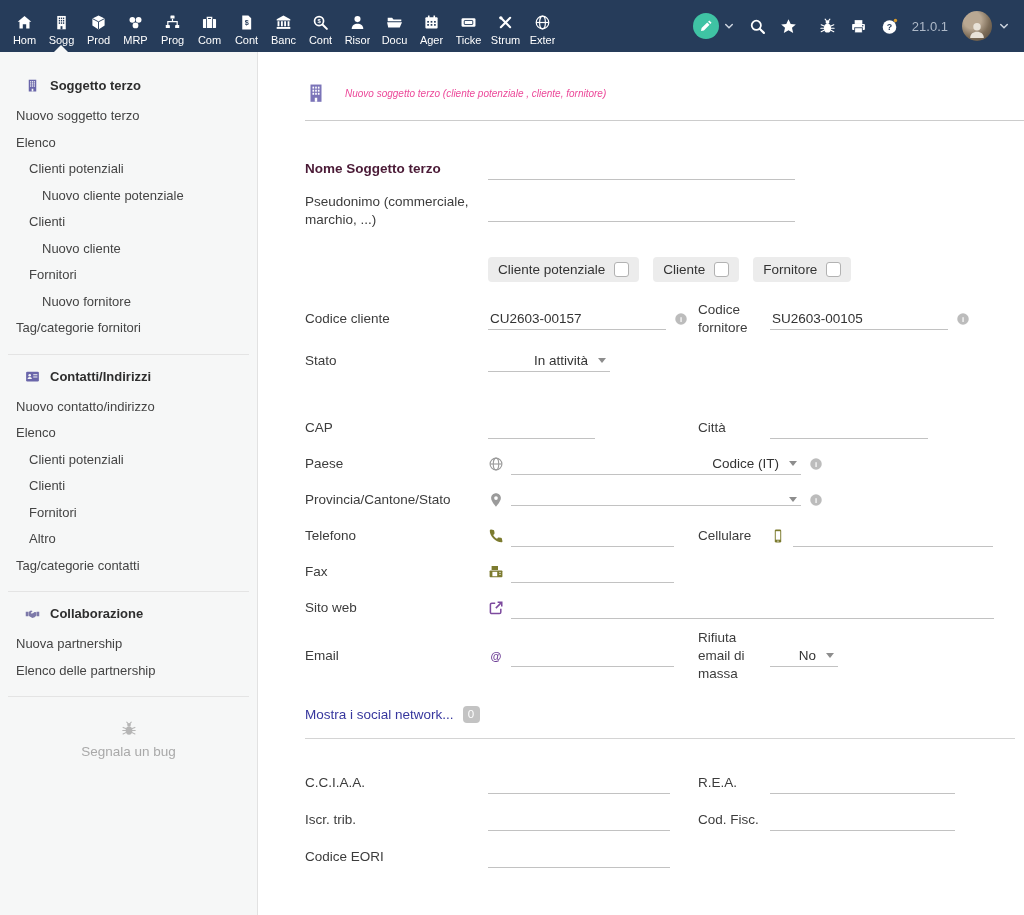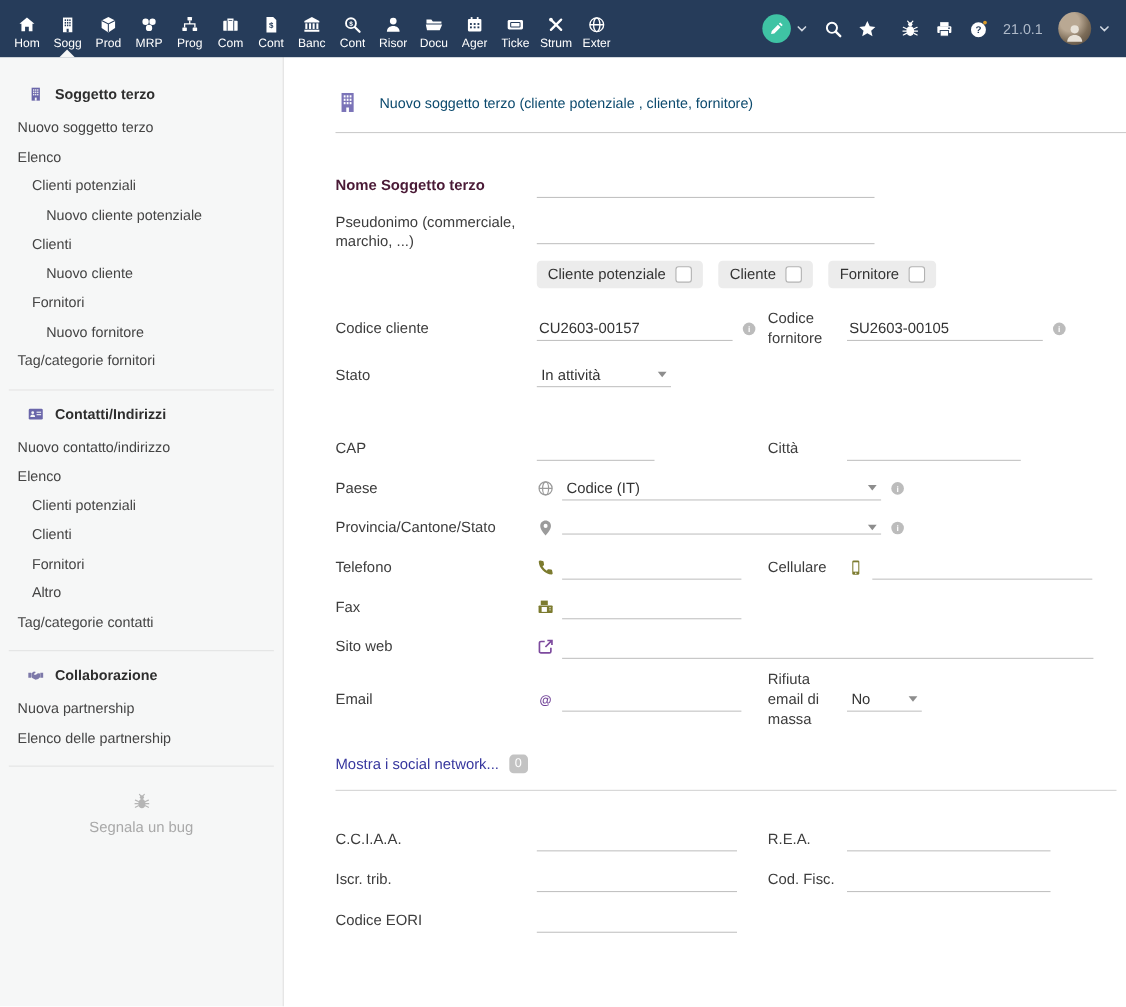--- a/index.html
+++ b/index.html
@@ -35,49 +35,49 @@
   .side-sec-title .icon { color:#6a66aa; }
   .side-item { display:block; line-height:26.5px; color:#444; text-decoration:none; cursor:pointer; padding-left:16px; white-space:nowrap; overflow:hidden; }
   .ind1 { padding-left:29px; } .ind2 { padding-left:42px; }
   .side-div { border:none; border-top:1px solid #e4e4e4; margin:12px 8px 14px 8px; }
   .report-bug { display:flex; align-items:center; justify-content:center; gap:7px; margin-top:24px; color:#a9a9a9; cursor:pointer; text-decoration:none; font-size:13.5px;flex-direction:column; }
   .report-bug .icon{ color:#b5b5b5; }
 
   
   .page-title { display:flex; align-items:center; gap:18px; }
   .page-title .icon { color:#7b74b8; }
-  .page-title h1 { font-size:13px; font-weight:normal; color:#0c4a6e; }
+  .page-title h1 { font-size:10px; font-weight:normal; color:#ec4899;font-style:italic; }
   .title-rule { border:none; border-top:1px solid #ccc; margin:16px 0 0 0; }
 
   
   .form { margin-top:34px; padding-right:9px; }
   .frow { display:flex; align-items:center; }
   .c-label { width:183px; flex:none; color:#3c3c3c; line-height:1.35; }
   .c-label.req { color:#4a1a36; font-weight:bold; }
   .c-f1 { width:210px; flex:none; display:flex; align-items:center; }
   .c-f1.wide { width:auto; }
   .c-l2 { width:72px; flex:none; line-height:1.35; }
   .c-f2 { flex:1; display:flex; align-items:center; }
   .uin { border:none; border-bottom:1px solid #c2c2c2; background:transparent; font-family:inherit; font-size:13.5px; color:#333; padding:3px 2px; outline:none; }
   .fi { margin-right:7px; }
   .fi-gray{ color:#9b9b9b; } .fi-olive{ color:#7c7b2f; } .fi-purple{ color:#7d4a9e; }
   .at-ic { color:#6e3f96; }
   .info-ic { color:#bcbcbc; margin-left:8px; }
-  .select { display:flex; align-items:center; justify-content:space-between; border-bottom:1px solid #c2c2c2; padding:3px 4px; cursor:pointer; color:#333; }
+  .select { display:flex; align-items:center; justify-content:flex-end; border-bottom:1px solid #c2c2c2; padding:3px 4px; cursor:pointer; color:#333; }
   .sel-arrow { width:0; height:0; border-left:4.5px solid transparent; border-right:4.5px solid transparent; border-top:5.5px solid #8d8d8d; margin-left:10px; }
   .chips { display:flex; gap:14px; }
   .chip { display:flex; align-items:center; gap:9px; background:#ececec; border-radius:4px; padding:5px 10px; color:#333; cursor:pointer; }
   .chip input { appearance:none; -webkit-appearance:none; width:15px; height:15px; border:1px solid #b2b2b2; border-radius:3px; background:#fff; cursor:pointer; }
   .ta-wrap { position:relative; }
   textarea.uta { width:505px; height:48px; border:1px solid #c6c6c6; border-radius:2px; resize:none; outline:none; font-family:inherit; font-size:13.5px; padding:4px 6px; }
   .resize-grip { position:absolute; right:3px; bottom:5px; width:9px; height:9px; background:repeating-linear-gradient(-45deg,#ababab 0 1px,transparent 1px 3.6px); clip-path:polygon(100% 0,100% 100%,0 100%); pointer-events:none; }
   .social-link { display:flex; align-items:center; gap:9px; color:#37379e; cursor:pointer; text-decoration:none; }
   .badge { background:#c3c3c3; color:#fff; border-radius:4px; font-size:11.5px; min-width:17px; height:17px; display:inline-flex; align-items:center; justify-content:center; padding:0 3px; }
   .sec-rule { border:none; border-top:1px solid #d4d4d4; margin:8px 0 0 0; }
-  .mb6{margin-bottom:6px}.mb8{margin-bottom:8px}.mb9{margin-bottom:9px}.mb10{margin-bottom:4px}
+  .mb6{margin-bottom:6px}.mb8{margin-bottom:8px}.mb9{margin-bottom:9px}.mb10{margin-bottom:24px}
   .mb12{margin-bottom:12px}.mb16{margin-bottom:16px}.mb18{margin-bottom:18px}.mb38{margin-bottom:38px}
   .h28{min-height:28px}.h30{min-height:30px}.h42{min-height:42px}.h44{min-height:44px}.h56{min-height:56px}
   .mt30{margin-top:30px}
 </style>
 </head>
 <body>
 
 <header class="topnav">
   <nav class="nav-left">
     <a class="nav-item">

